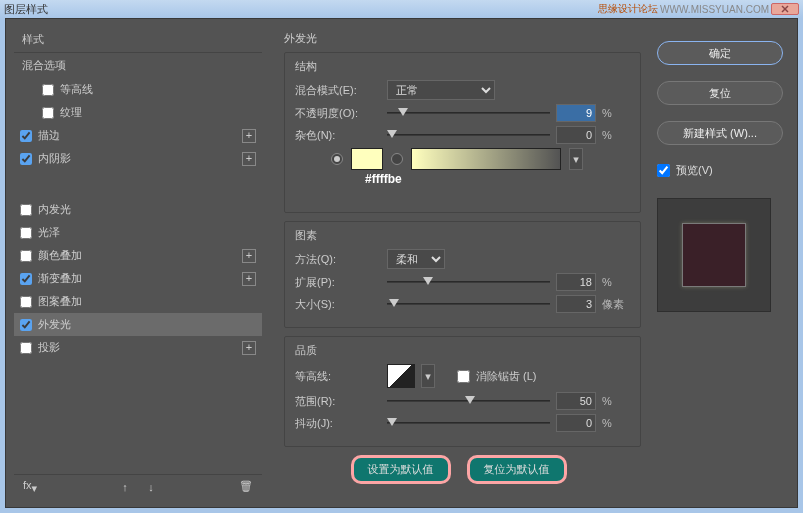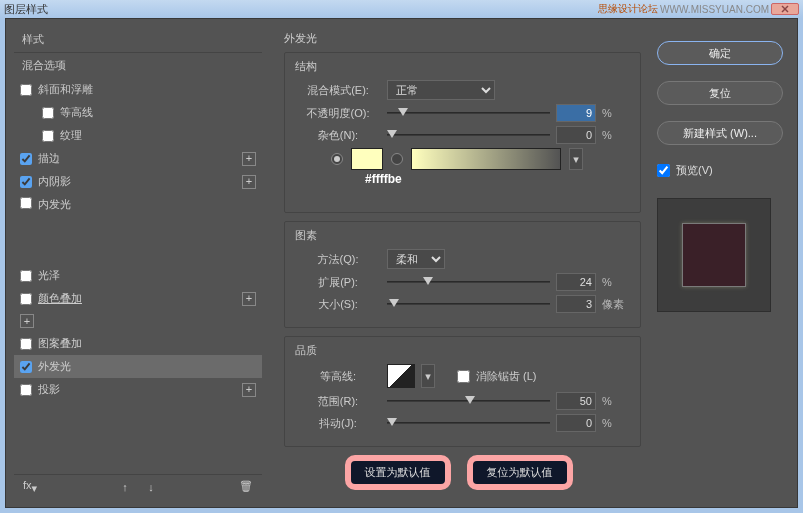--- a/index.html
+++ b/index.html
@@ -18,41 +18,41 @@
 .srow input[type=checkbox]{margin-right:6px;width:12px;height:12px;accent-color:#5aa3f0}
 .srow .lbl{flex:1}
 .plus{width:14px;height:14px;border:1px solid #888;display:flex;align-items:center;justify-content:center;color:#ccc;font-size:11px;line-height:1}
 .sfoot{margin-top:auto;display:flex;align-items:center;justify-content:space-between;padding:4px 6px;border-top:1px solid #444;color:#ccc}
 .sfoot .ic{width:20px;color:#ccc;text-align:center}
 .main{position:absolute;left:264px;top:8px;right:150px;bottom:8px;color:#ccc}
 .mtitle{margin:4px 0 6px 14px}
 .grp{border:1px solid #444;border-radius:2px;margin:0 6px 8px 14px;padding:6px 10px 10px 10px}
 .gt{color:#ccc;margin-bottom:6px}
 .frow{display:flex;align-items:center;margin:4px 0;gap:6px}
-.flab{width:86px;text-align:center;color:#ccc}
+.flab{width:86px;text-align:left;color:#ccc}
 select{background:#494949;color:#ddd;border:1px solid #666;height:20px;padding:0 4px}
 .sel-w{width:108px}
 .sel-s{width:58px}
 .slider{flex:1;height:16px;position:relative;display:flex;align-items:center}
 .track{position:absolute;left:0;right:0;top:7px;height:2px;background:#3a3a3a;border-top:1px solid #2a2a2a}
 .thumb{position:absolute;top:3px;width:0;height:0;border-left:5px solid transparent;border-right:5px solid transparent;border-top:8px solid #ccc}
 .numbox{width:40px;height:18px;background:#494949;border:1px solid #666;color:#ddd;text-align:right;padding:0 3px;display:flex;align-items:center;justify-content:flex-end}
 .numbox.hl{color:#fff;background:#3a6ea5}
 .unit{width:28px;color:#bbb}
 .swatchrow{display:flex;align-items:center;gap:8px;margin-left:36px}
 .rad{width:12px;height:12px;border:1px solid #888;border-radius:50%;background:#444;position:relative}
 .rad.on::after{content:"";position:absolute;left:2px;top:2px;width:6px;height:6px;border-radius:50%;background:#ccc}
 .swcol{width:32px;height:22px;background:#ffffbe;border:1px solid #222}
 .swgrad{width:150px;height:22px;background:linear-gradient(90deg,#ffffbe,rgba(255,255,190,0));border:1px solid #222;position:relative}
 .swgrad::before{content:"";position:absolute;inset:0;background:repeating-conic-gradient(#bbb 0 25%,#eee 0 50%) 0 0/12px 12px;z-index:-1}
 .chev{width:14px;height:22px;background:#494949;border:1px solid #666;display:flex;align-items:center;justify-content:center;color:#ccc}
 .hexanno{color:#ffffff;font-weight:bold;margin:2px 0 16px 70px;font-size:12px}
 .contour{width:28px;height:24px;background:linear-gradient(135deg,#fff 49.5%,#222 50%);border:1px solid #222}
 .btnrow{display:flex;gap:16px;justify-content:center;margin-top:8px}
-.btn2{background:#0f172a;border:6px solid #fca5a5;color:#ddd;padding:4px 14px;border-radius:10px;cursor:pointer}
+.btn2{background:#0f766e;border:3px solid #fca5a5;color:#ddd;padding:4px 14px;border-radius:10px;cursor:pointer}
 .rcol{position:absolute;right:10px;top:22px;width:130px;display:flex;flex-direction:column;align-items:flex-start;gap:16px}
 .rbtn{width:126px;height:24px;border:1px solid #777;border-radius:12px;background:#5b5b5b;color:#eee;display:flex;align-items:center;justify-content:center;cursor:pointer}
 .rbtn.pri{border:1px solid #8ab4f0}
 .prevck{display:flex;align-items:center;gap:6px;color:#ddd;margin-top:2px}
 .prevbox{width:114px;height:114px;background:#3d3d3d;border:1px solid #2e2e2e;display:flex;align-items:center;justify-content:center;margin-top:4px}
 .prevsw{width:64px;height:64px;background:#3a2028;border:1px solid #7a7a7a;box-shadow:0 0 4px rgba(255,255,190,.25)}
 </style>
 </head>
 <body>
 
@@ -70,26 +70,20 @@
   </span>
 </div>
 
 <div class="dialog">
 
   <div class="sidebar">
     <div class="shdr">样式</div>
     <div class="shdr" style="border-top:1px solid #444">混合选项</div>
     <div id="slist">
         <div class="srow">
-          <span style="display:flex;align-items:center;flex:1;">
-            <input type="checkbox" style="">
-            <span class="lbl">斜面和浮雕</span>
-          </span>
-        </div>
-        <div class="srow">
           <span style="display:flex;align-items:center;flex:1;padding-left:22px">
             <input type="checkbox" style="">
             <span class="lbl">等高线</span>
           </span>
         </div>
         <div class="srow">
           <span style="display:flex;align-items:center;flex:1;padding-left:22px">
             <input type="checkbox" style="">
             <span class="lbl">纹理</span>
           </span>
@@ -102,39 +96,43 @@
           <span class="plus">+</span>
         </div>
         <div class="srow">
           <span style="display:flex;align-items:center;flex:1;">
             <input type="checkbox" checked="" style="">
             <span class="lbl">内阴影</span>
           </span>
           <span class="plus">+</span>
         </div>
         <div class="srow">
-          <span style="display:flex;flex:1;">
+          <span style="display:flex;align-items:center;flex:1;margin-top:28px;">
             <input type="checkbox" style="">
             <span class="lbl">内发光</span>
           </span>
         </div>
         <div class="srow">
-          <span style="display:flex;align-items:center;flex:1;margin-top:48px;">
+          <span style="display:flex;align-items:center;flex:1;">
             <input type="checkbox" style="">
             <span class="lbl">光泽</span>
           </span>
         </div>
         <div class="srow">
-          <span style="display:flex;align-items:center;flex:1;text-decoration:underline;">
+          <span style="display:flex;align-items:center;flex:1;">
             <input type="checkbox" style="">
             <span class="lbl">颜色叠加</span>
           </span>
           <span class="plus">+</span>
         </div>
         <div class="srow">
+          <span style="display:flex;align-items:center;flex:1;">
+            <input type="checkbox" checked="" style="">
+            <span class="lbl">渐变叠加</span>
+          </span>
           <span class="plus">+</span>
         </div>
         <div class="srow">
           <span style="display:flex;align-items:center;flex:1;">
             <input type="checkbox" style="">
             <span class="lbl">图案叠加</span>
           </span>
         </div>
         <div class="srow sel">
           <span style="display:flex;align-items:center;flex:1;">
@@ -202,21 +200,21 @@
       <div class="frow">
         <span class="flab">方法(Q):</span>
         <select class="sel-s"><option>柔和</option></select>
       </div>
       <div class="frow">
         <span class="flab">扩展(P):</span>
         <div class="slider">
             <div class="track"></div>
             <div class="thumb" style="left:22%"></div>
           </div>
-        <span class="numbox">24</span>
+        <span class="numbox">18</span>
         <span class="unit">%</span>
       </div>
       <div class="frow">
         <span class="flab">大小(S):</span>
         <div class="slider">
             <div class="track"></div>
             <div class="thumb" style="left:1%"></div>
           </div>
         <span class="numbox">3</span>
         <span class="unit">像素</span>

